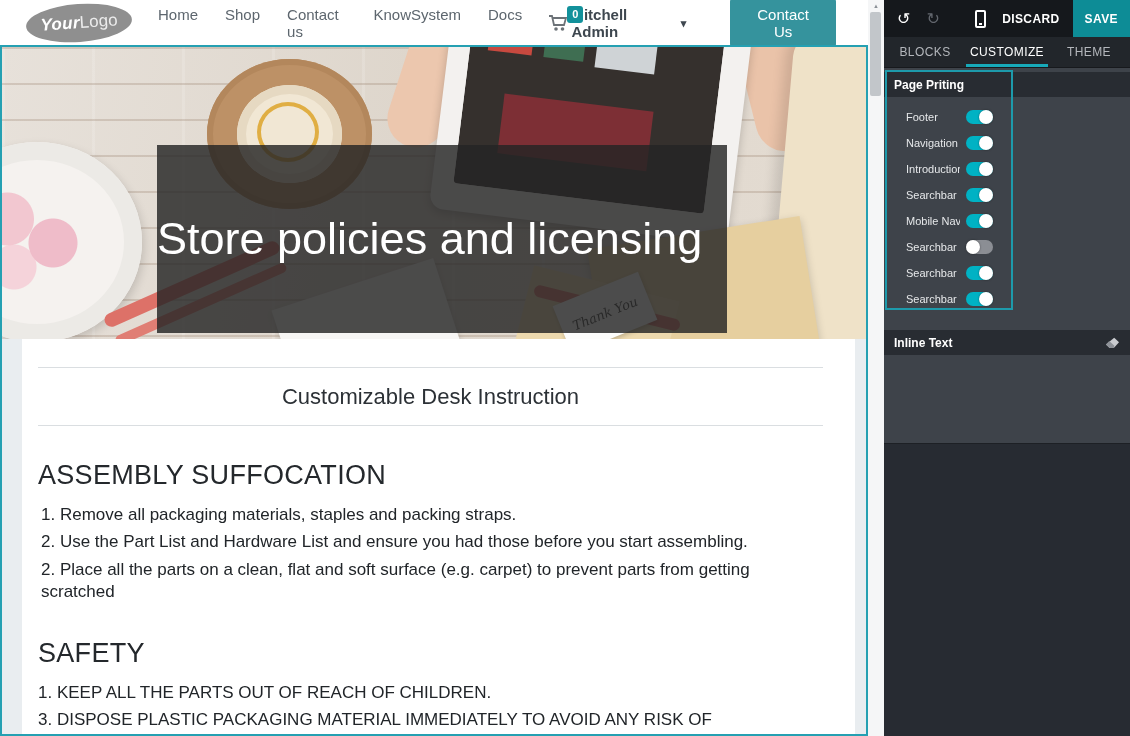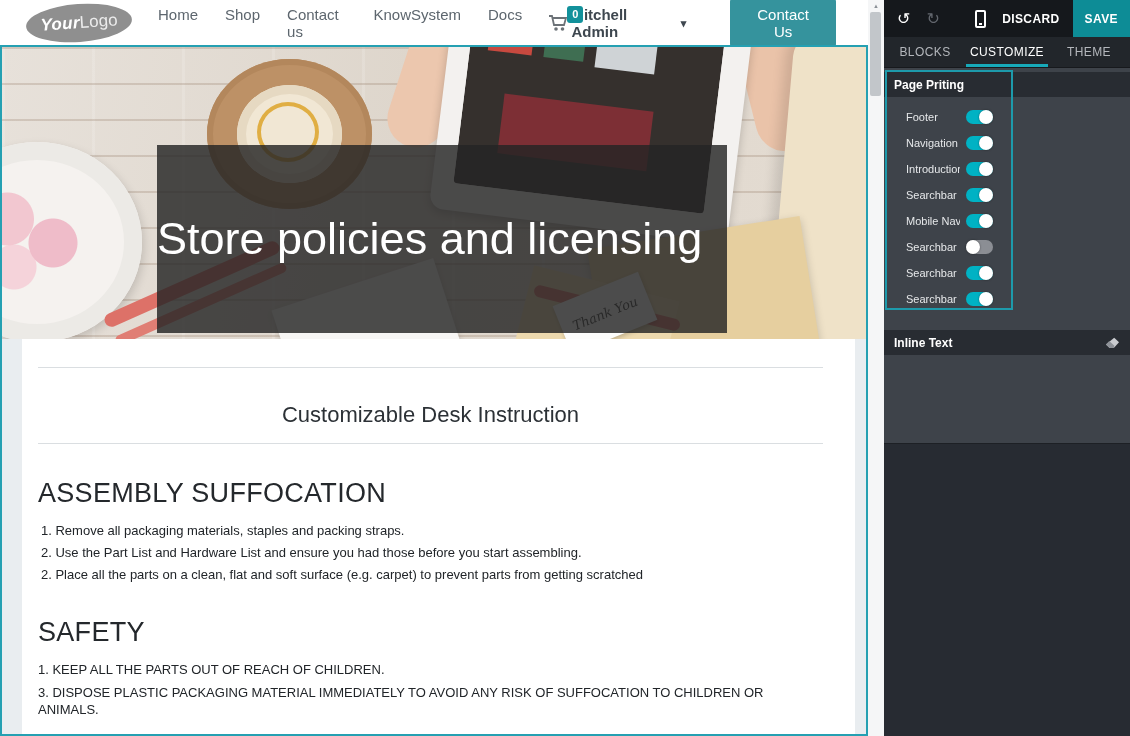--- a/index.html
+++ b/index.html
@@ -78,23 +78,23 @@
          box-shadow:0 2px 4px rgba(0,0,0,.2); display:flex; align-items:center; justify-content:center;
          font-family:"DejaVu Serif", serif; font-style:italic; font-size:13px; color:#3a3a3a; }
   .hero-overlay { left:155px; top:50px; width:570px; height:188px; background:rgba(37,37,37,.82);
                   display:flex; align-items:center; justify-content:flex-start; text-align:center;
                   color:#fff; font-size:45px; line-height:1.44; font-weight:400;margin-top:48px; }
 
   
   .page-body { height:399px; background:#e9edf0; padding:0 11px 0 20px; }
   .card { background:#fff; height:100%; padding:28px 32px 0 16px; }
   .rule { border:none; border-top:1px solid #dadee1; margin:0; }
-  .page-title { text-align:center; font-size:22px; font-weight:400; color:#2c3136; margin:34px 0 15px; }
+  .page-title { text-align:center; font-size:22px; font-weight:400; color:#2c3136; margin:16px 0 15px; }
   .section-heading { font-size:27px; font-weight:400; color:#24282c; margin:34px 0 13px; letter-spacing:.3px; }
-  .list p { font-size:13px; color:#212529; margin:0 0 5px; line-height:1.32; }
+  .list p { font-size:17px; color:#212529; margin:0 0 5px; line-height:1.32; }
   .indent { padding-left:3px; }
 
   
   .scrollbar { position:absolute; top:0; right:0; width:16px; height:736px; background:#f5f6f7; }
   .scroll-up { height:12px; text-align:center; font-size:6px; color:#8a9096; line-height:12px; }
   .scroll-thumb { position:absolute; top:12px; left:2px; width:11px; height:84px; background:#c2c6ca; border-radius:2px; }
 
   
   .panel { width:246px; height:736px; display:flex; flex-direction:column; background:#3e434a; color:#e8eaec; }
   .toolbar { height:37px; background:#15181c; display:flex; align-items:center; flex:none; }

